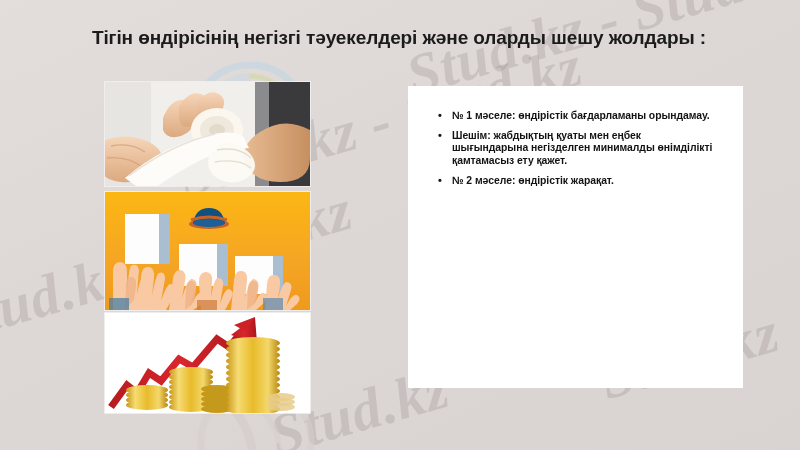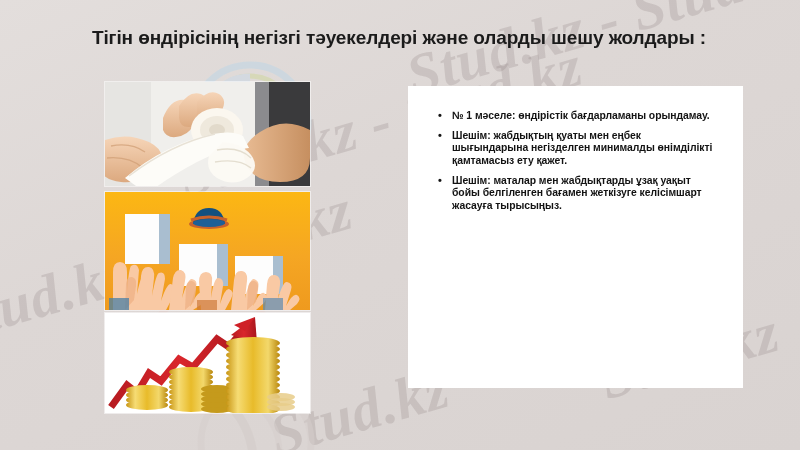--- a/index.html
+++ b/index.html
@@ -331,17 +331,17 @@
         </g>
       </svg>
     </div>
 
   </div>
 
   <div class="text-panel">
     <ul class="bullets">
       <li>№ 1 мәселе: өндірістік бағдарламаны орындамау.</li>
       <li>Шешім: жабдықтың қуаты мен еңбек шығындарына негізделген минималды өнімділікті қамтамасыз ету қажет.</li>
-      <li>Шешім: маталар мен жабдықтарды ұзақ уақыт бойы белгіленген бағамен жеткізуге келісімшарт жасауға тырысыңыз.</li>
+      <li>№ 2 мәселе: өндірістік жарақат.</li>
     </ul>
   </div>
 
 </div>
 
 </body></html>

